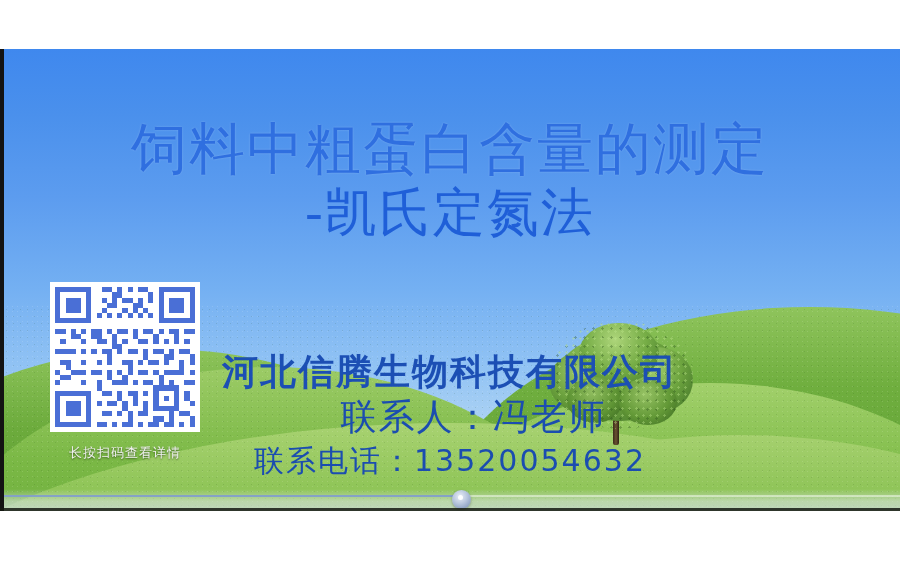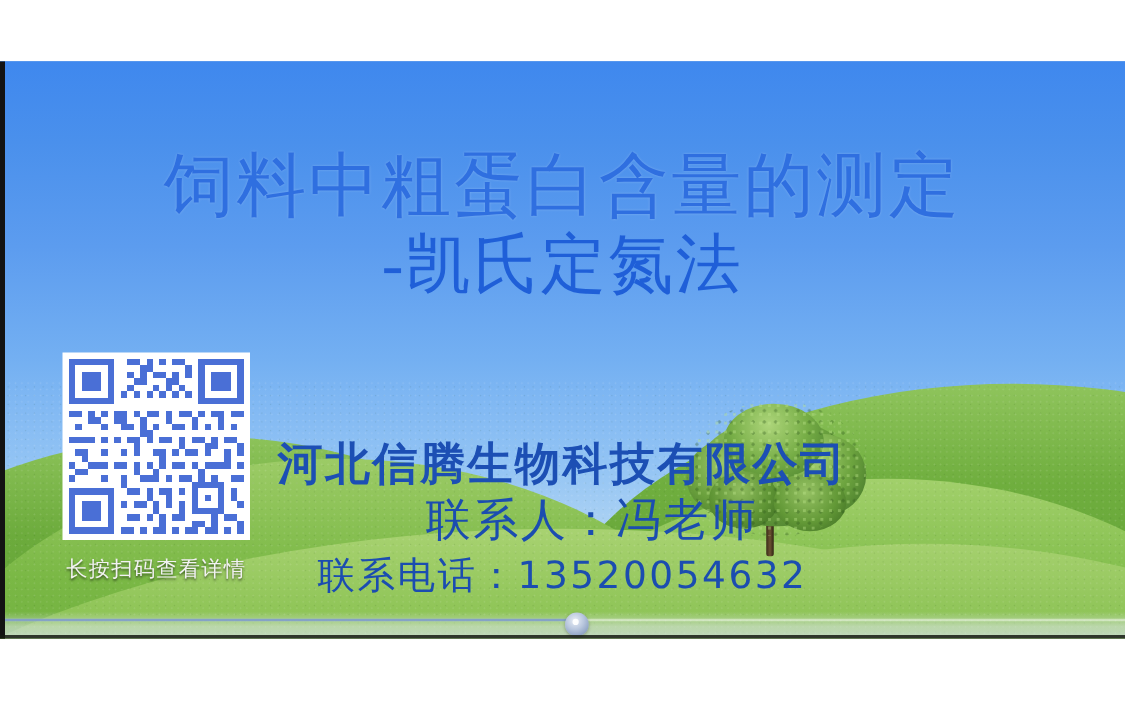--- a/index.html
+++ b/index.html
@@ -274,21 +274,21 @@
     width: 150px;
     height: 150px;
     background: #ffffff;
     padding: 0;
     box-sizing: border-box;
     display: block;
   }
   .qr-card svg { display: block; }
   .qr-caption {
     margin-top: 12px;
-    font-size: 17px;
+    font-size: 13px;
     color: #f2f2f2;
     letter-spacing: 1px;
     text-shadow: 0 1px 2px rgba(0,0,0,.55);
     font-family: "DejaVu Sans", "Liberation Sans", sans-serif;
   }
 
   
   .player-controls {
     position: absolute;
     left: 4px;

